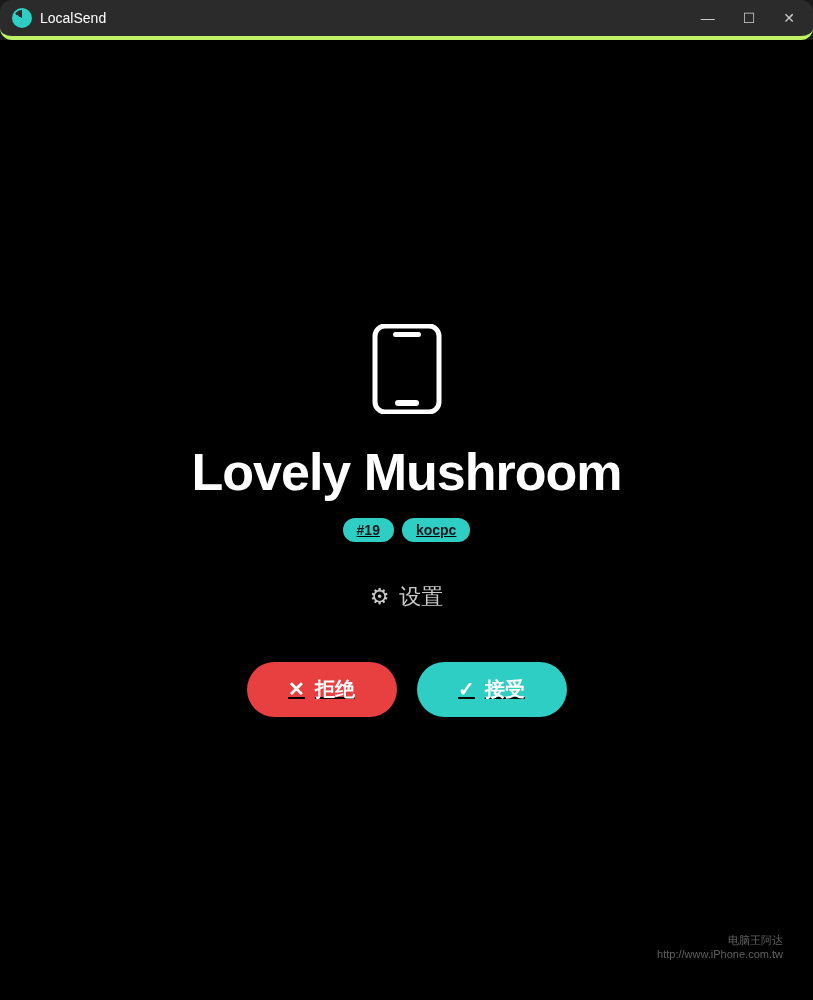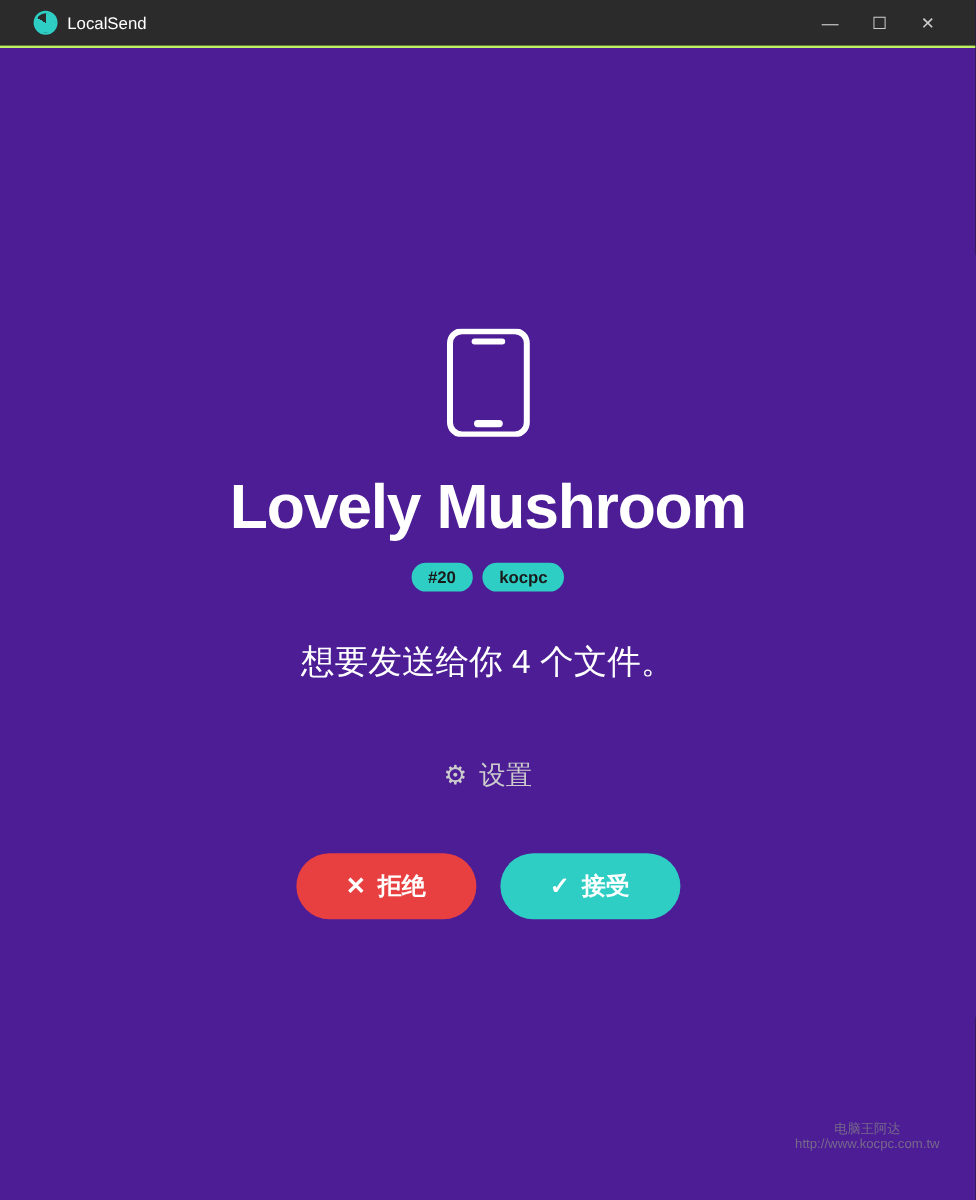--- a/index.html
+++ b/index.html
@@ -17,22 +17,23 @@
     }
 
     
     .title-bar {
       width: 100%;
       height: 40px;
       background: #2b2b2b;
       display: flex;
       align-items: center;
       justify-content: space-between;
-      padding: 0 28px;
-      border-bottom: 2px solid #bef264;
+      padding: 0 12px;
+      border-bottom: 4px solid #bef264;
+      border-radius: 12px;
     }
 
     .title-bar-left {
       display: flex;
       align-items: center;
       gap: 8px;
     }
 
     .title-text {
       color: #ffffff;
@@ -54,27 +55,28 @@
       padding: 2px 6px;
       display: flex;
       align-items: center;
       justify-content: center;
     }
 
     
     .main-content {
       width: 100%;
       height: calc(1000px - 40px);
-      background: #4c1d95;
+      background: #000000;
       display: flex;
       flex-direction: column;
       align-items: center;
       justify-content: center;
       padding: 20px;
       position: relative;
+      text-decoration: underline;
     }
 
     
     .phone-icon-wrapper {
       margin-bottom: 24px;
     }
 
     .phone-svg {
       width: 80px;
       height: 90px;
@@ -180,21 +182,21 @@
     .watermark {
       position: absolute;
       bottom: 40px;
       right: 30px;
       opacity: 0.7;
     }
 
     .watermark-text {
       color: #888;
       font-size: 11px;
-      text-align: center;
+      text-align: right;
     }
 
     
     .localsend-logo {
       width: 20px;
       height: 20px;
       border-radius: 50%;
       background: conic-gradient(#2ecec4 0deg 300deg, transparent 300deg);
       border: 2px solid #2ecec4;
       position: relative;
@@ -221,40 +223,39 @@
     <svg class="phone-svg" viewBox="0 0 80 90" fill="none" xmlns="http://www.w3.org/2000/svg">
       <rect x="8" y="2" width="64" height="86" rx="10" ry="10" stroke="white" stroke-width="5" fill="none"></rect>
       <rect x="26" y="8" width="28" height="5" rx="2.5" fill="white"></rect>
       <rect x="28" y="76" width="24" height="6" rx="3" fill="white"></rect>
     </svg>
   </div>
 
   <h1 class="device-name">Lovely Mushroom</h1>
 
   <div class="badges-row">
-    <span class="badge">#20</span>
+    <span class="badge">#19</span>
     <span class="badge">kocpc</span>
   </div>
 
-  <p class="message-text">想要发送给你 4 个文件。</p>
 
   <div class="settings-row">
     <span class="gear-icon">⚙</span>
     <span class="settings-label">设置</span>
   </div>
 
   <div class="action-buttons">
     <button class="btn-reject">
       <span>✕</span>
       <span>拒绝</span>
     </button>
     <button class="btn-accept">
       <span>✓</span>
       <span>接受</span>
     </button>
   </div>
 
   <div class="watermark">
     <div class="watermark-text">电脑王阿达</div>
-    <div class="watermark-text">http://www.kocpc.com.tw</div>
+    <div class="watermark-text">http://www.iPhone.com.tw</div>
   </div>
 
 </div>
 
 </body></html>

